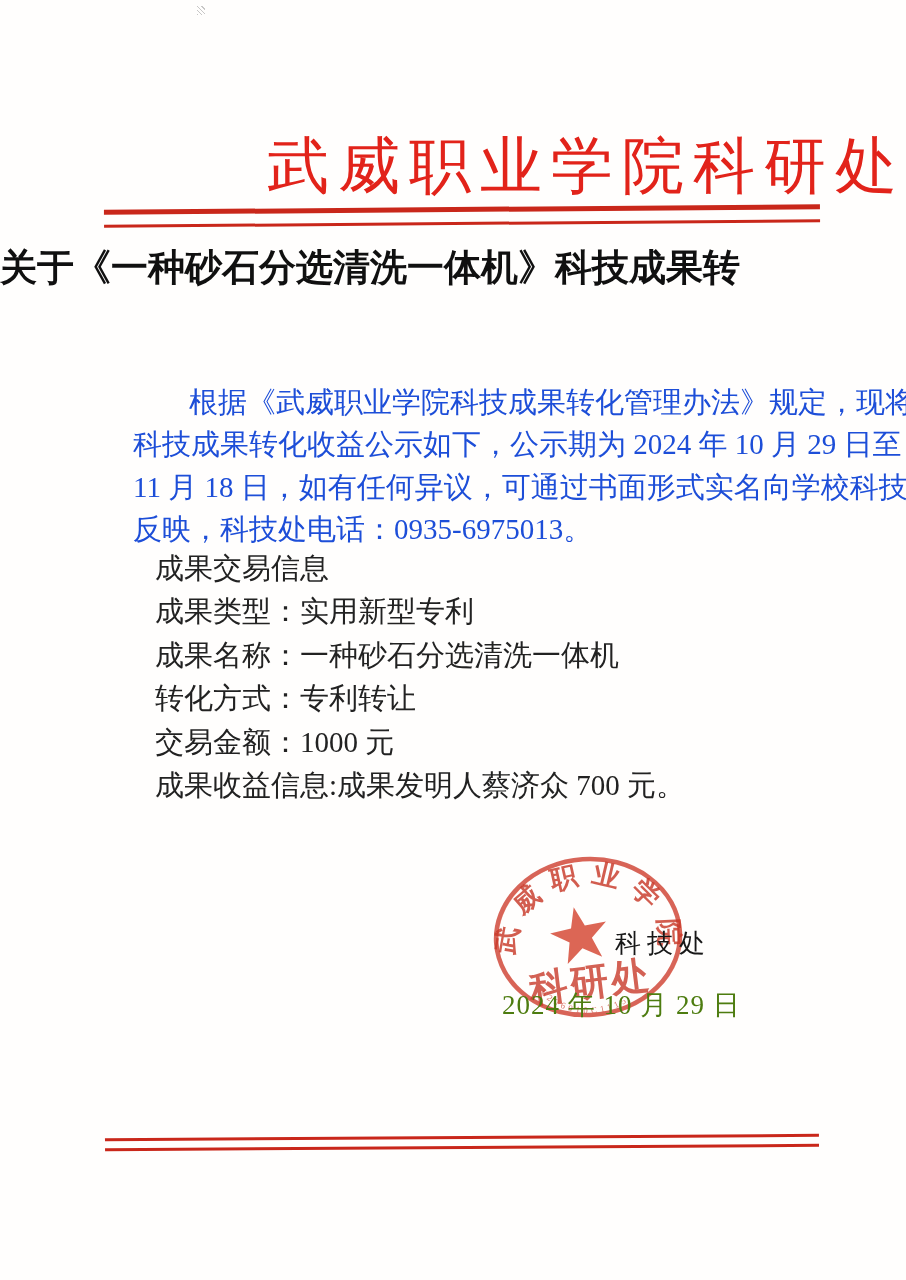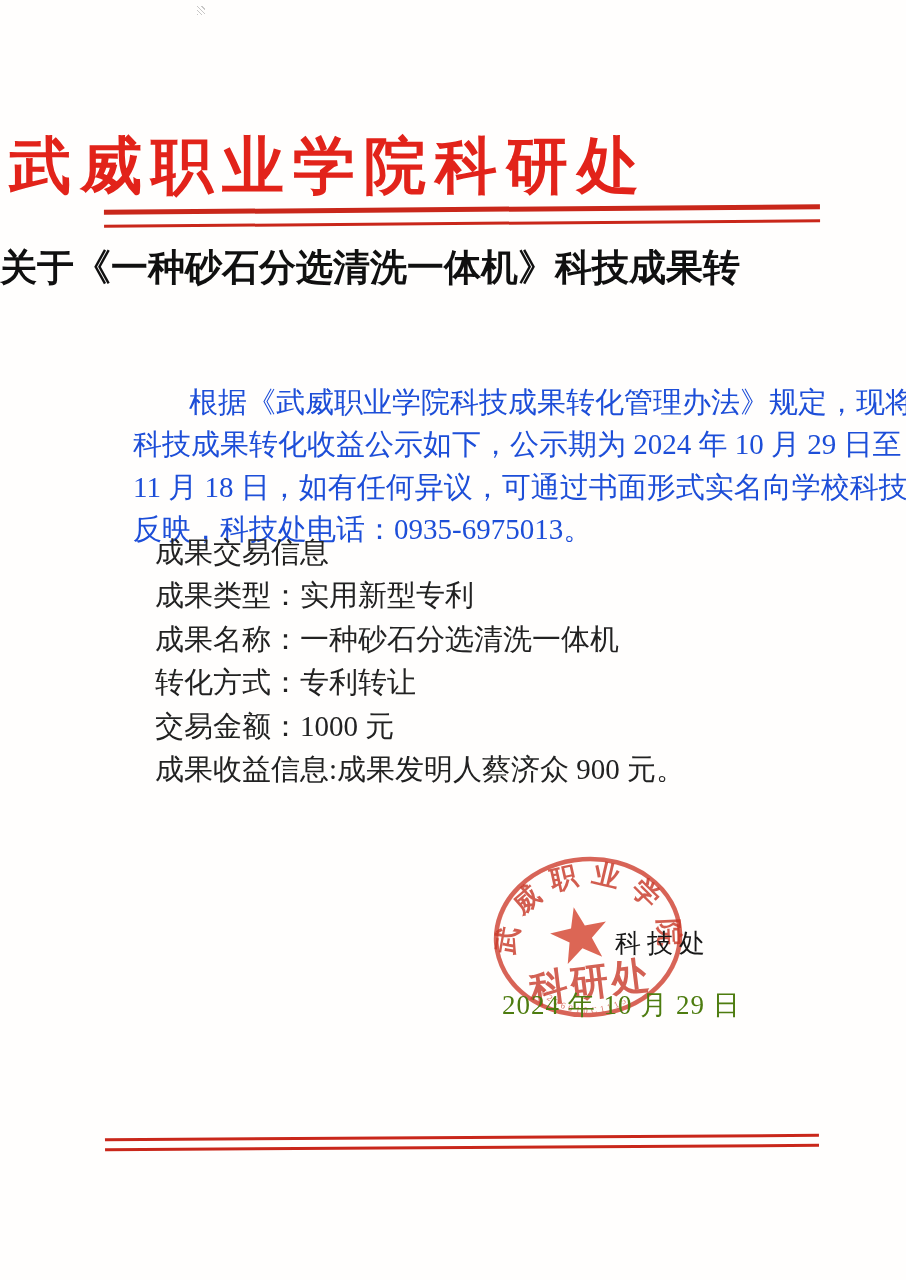--- a/index.html
+++ b/index.html
@@ -8,22 +8,22 @@
     width: 906px; height: 1280px;
     margin: 0 auto;
     background: #fffefd;
     overflow: hidden;
     font-family: "Liberation Serif", "DejaVu Serif", serif;
     color: #1e1e1e;
   }
   .masthead {
     position: absolute;
     top: 124px; left: 0; width: 100%;
-    text-align: left;
-    font-size: 62px; font-weight: 700;
+    text-align: right;
+    font-size: 62px; font-weight: 400;
     letter-spacing: 9px; padding-left: 9px;
     box-sizing: border-box;
     color: #e2231a;
     white-space: nowrap;
   }
   .masthead-rule {
     position: absolute;
     left: 104px; top: 207px; width: 716px; height: 10px;
     border-top: 5px solid #c9271a;
     border-bottom: 3px solid #c9271a;
@@ -47,21 +47,21 @@
   .para-line {
     line-height: 42.3px;
     text-align: justify;
     text-align-last: justify;
     white-space: nowrap;
   }
   .para-line.first { text-indent: 56px; }
   .para-line.last { text-align-last: left; white-space: normal; }
   .info-block {
     position: absolute;
-    left: 155px; top: 531px; width: 640px;
+    left: 155px; top: 547px; width: 640px;
     font-size: 29px;
     color: #222;
   }
   .info-line { line-height: 43.4px; white-space: nowrap; }
   .seal-wrap {
     position: absolute;
     left: 470px; top: 848px;
     width: 240px; height: 215px;
     z-index: 1;
   }
@@ -117,21 +117,21 @@
     <div class="para-line">11 月 18 日，如有任何异议，可通过书面形式实名向学校科技处</div>
     <div class="para-line last">反映，科技处电话：0935-6975013。</div>
   </div>
 
   <div class="info-block">
     <div class="info-line">成果交易信息</div>
     <div class="info-line">成果类型：实用新型专利</div>
     <div class="info-line">成果名称：一种砂石分选清洗一体机</div>
     <div class="info-line">转化方式：专利转让</div>
     <div class="info-line">交易金额：1000 元</div>
-    <div class="info-line">成果收益信息:成果发明人蔡济众 900 元。</div>
+    <div class="info-line">成果收益信息:成果发明人蔡济众 700 元。</div>
   </div>
 
   <div class="seal-wrap">
     <svg width="240" height="215" viewBox="0 0 240 215" class="seal-text">
       <g transform="rotate(-4 118 89)">
         <ellipse cx="118" cy="89" rx="92" ry="78" fill="none" stroke="#cc3a2a" stroke-width="4.5" opacity="0.78"></ellipse>
         <ellipse cx="118" cy="89" rx="92" ry="78" fill="none" stroke="#e0604e" stroke-width="1.5" opacity="0.35" transform="translate(1.5,1)"></ellipse>
         <polygon points="0,-30 7.05,-9.7 28.53,-9.27 11.4,3.7 17.63,24.27 0,12 -17.63,24.27 -11.4,3.7 -28.53,-9.27 -7.05,-9.7" transform="translate(110,88) rotate(-8)" fill="#d4442f" opacity="0.82"></polygon>
         <path id="sealTopArc" d="M 50 114 A 72 59 0 1 1 186 114" fill="none"></path>
         <text font-size="27" font-weight="bold" fill="#c93a2a" letter-spacing="12" opacity="0.82">

